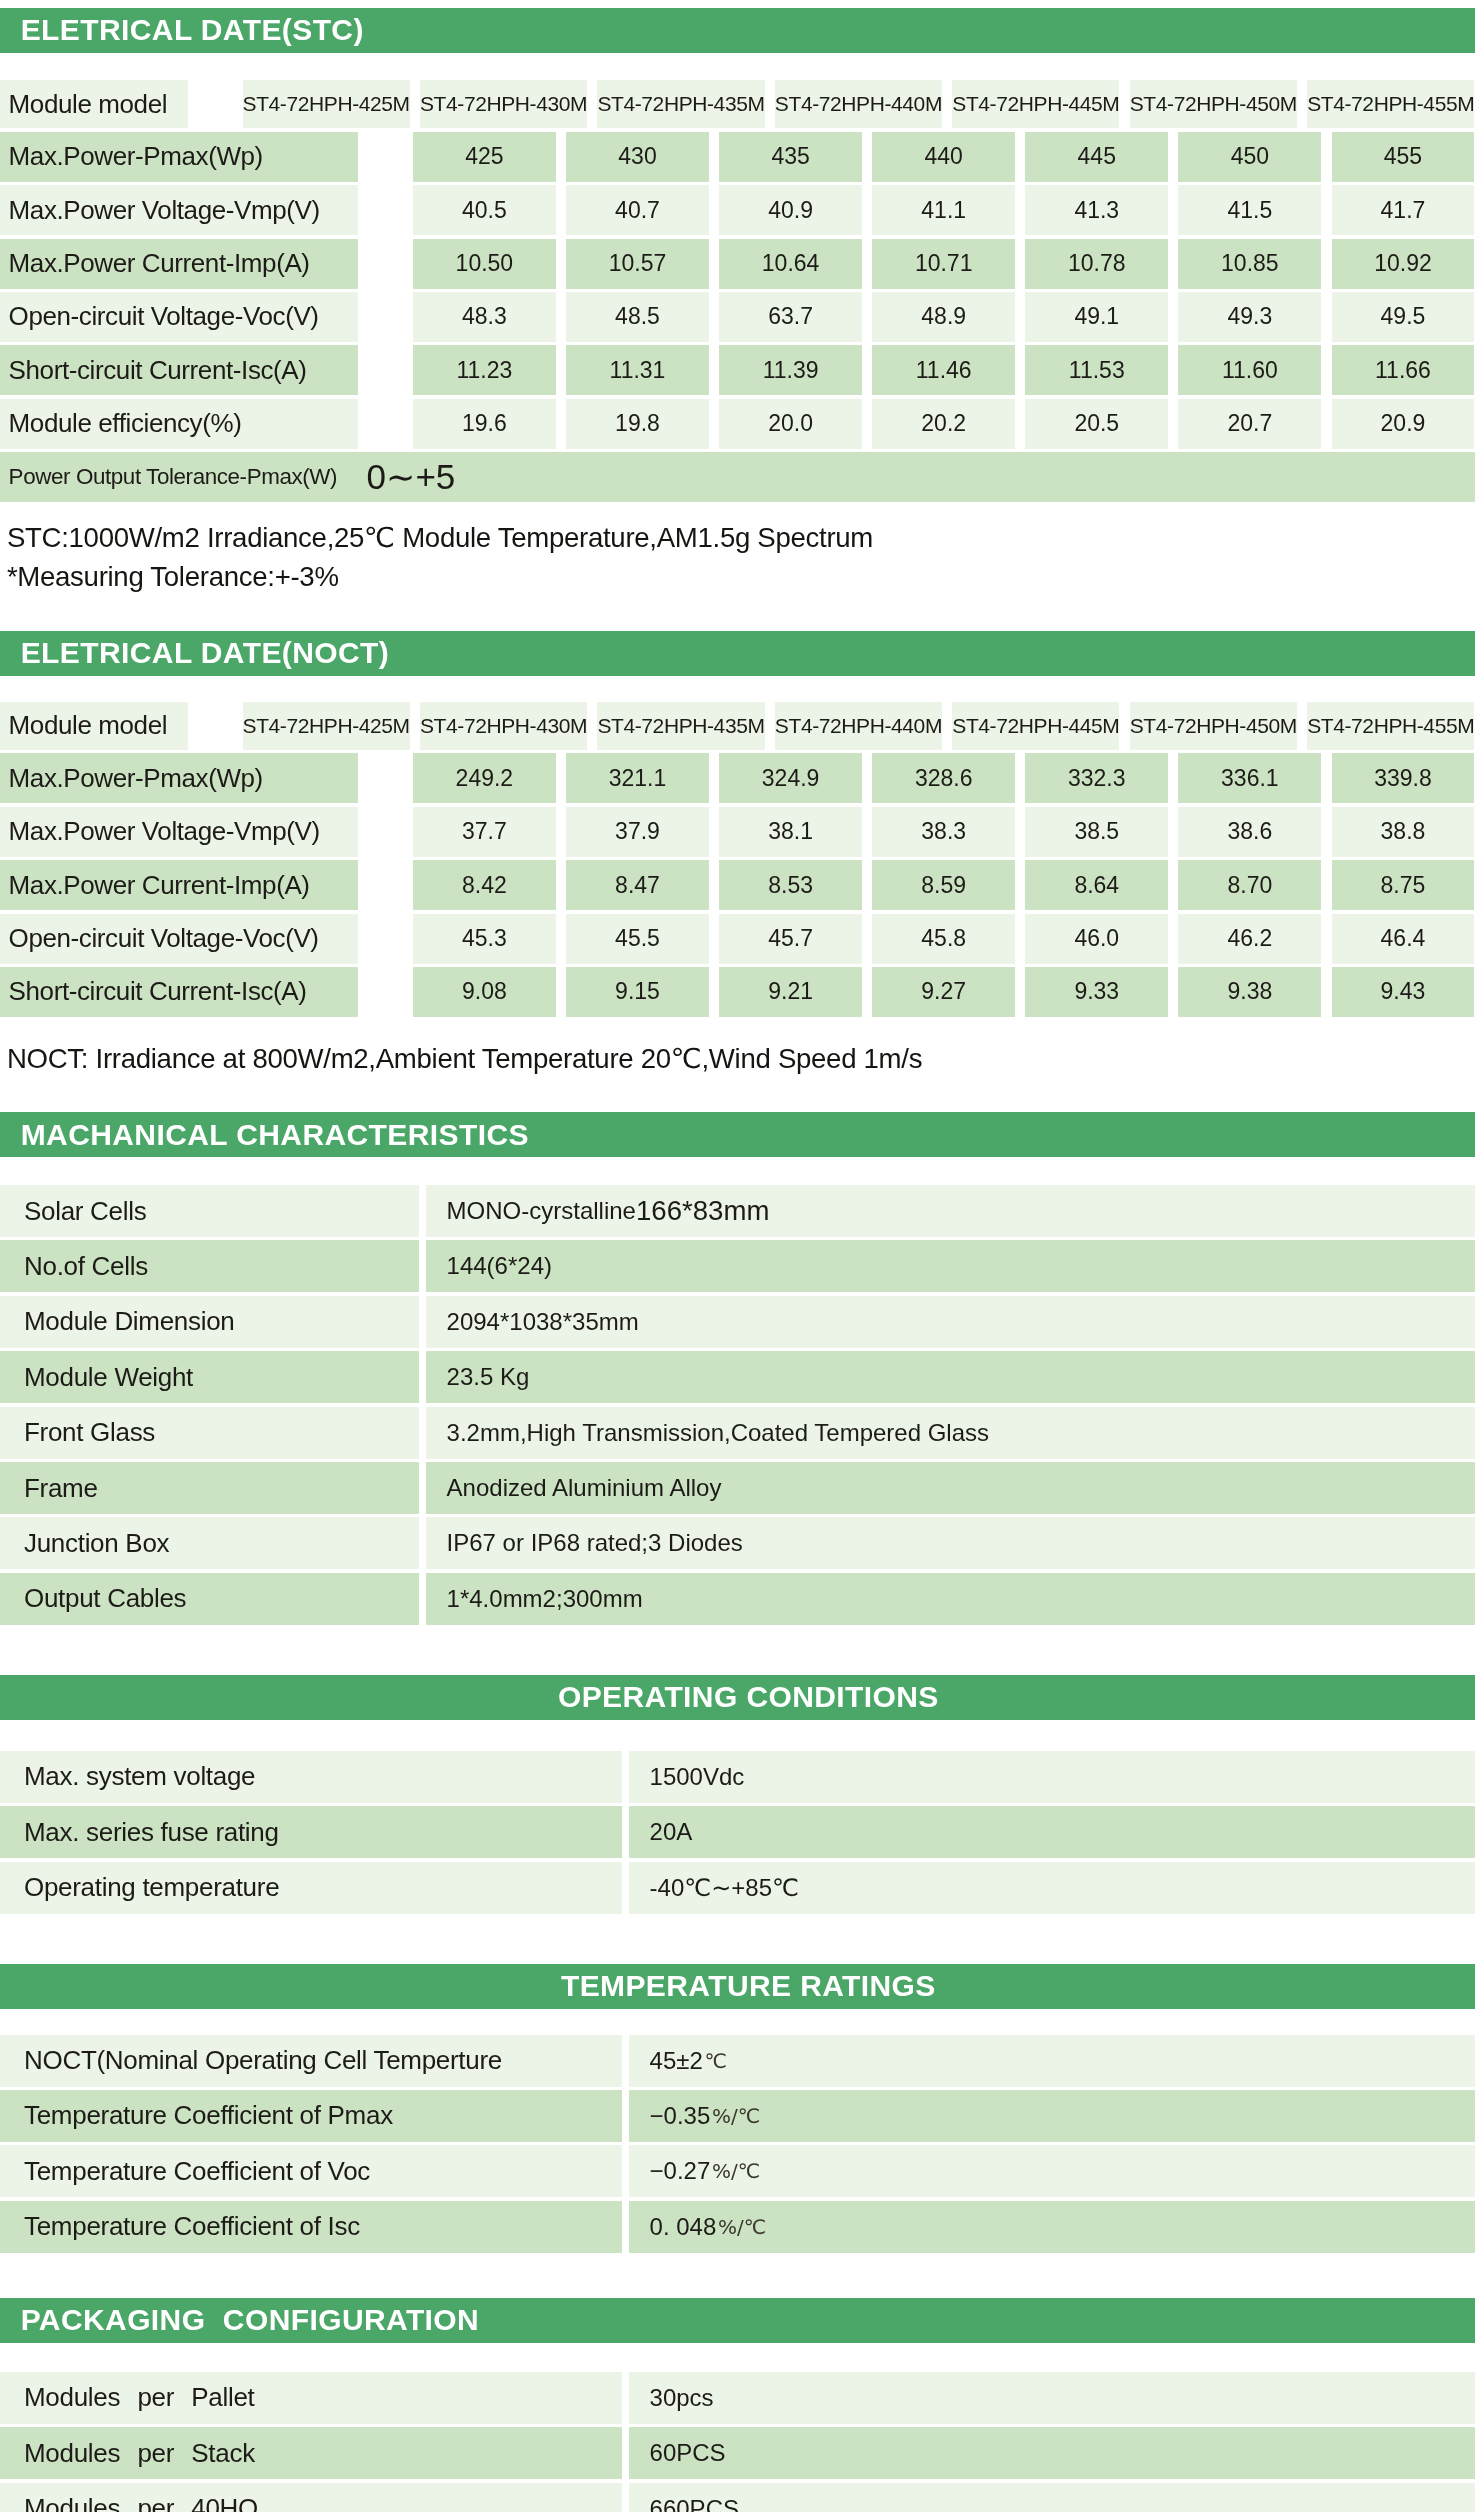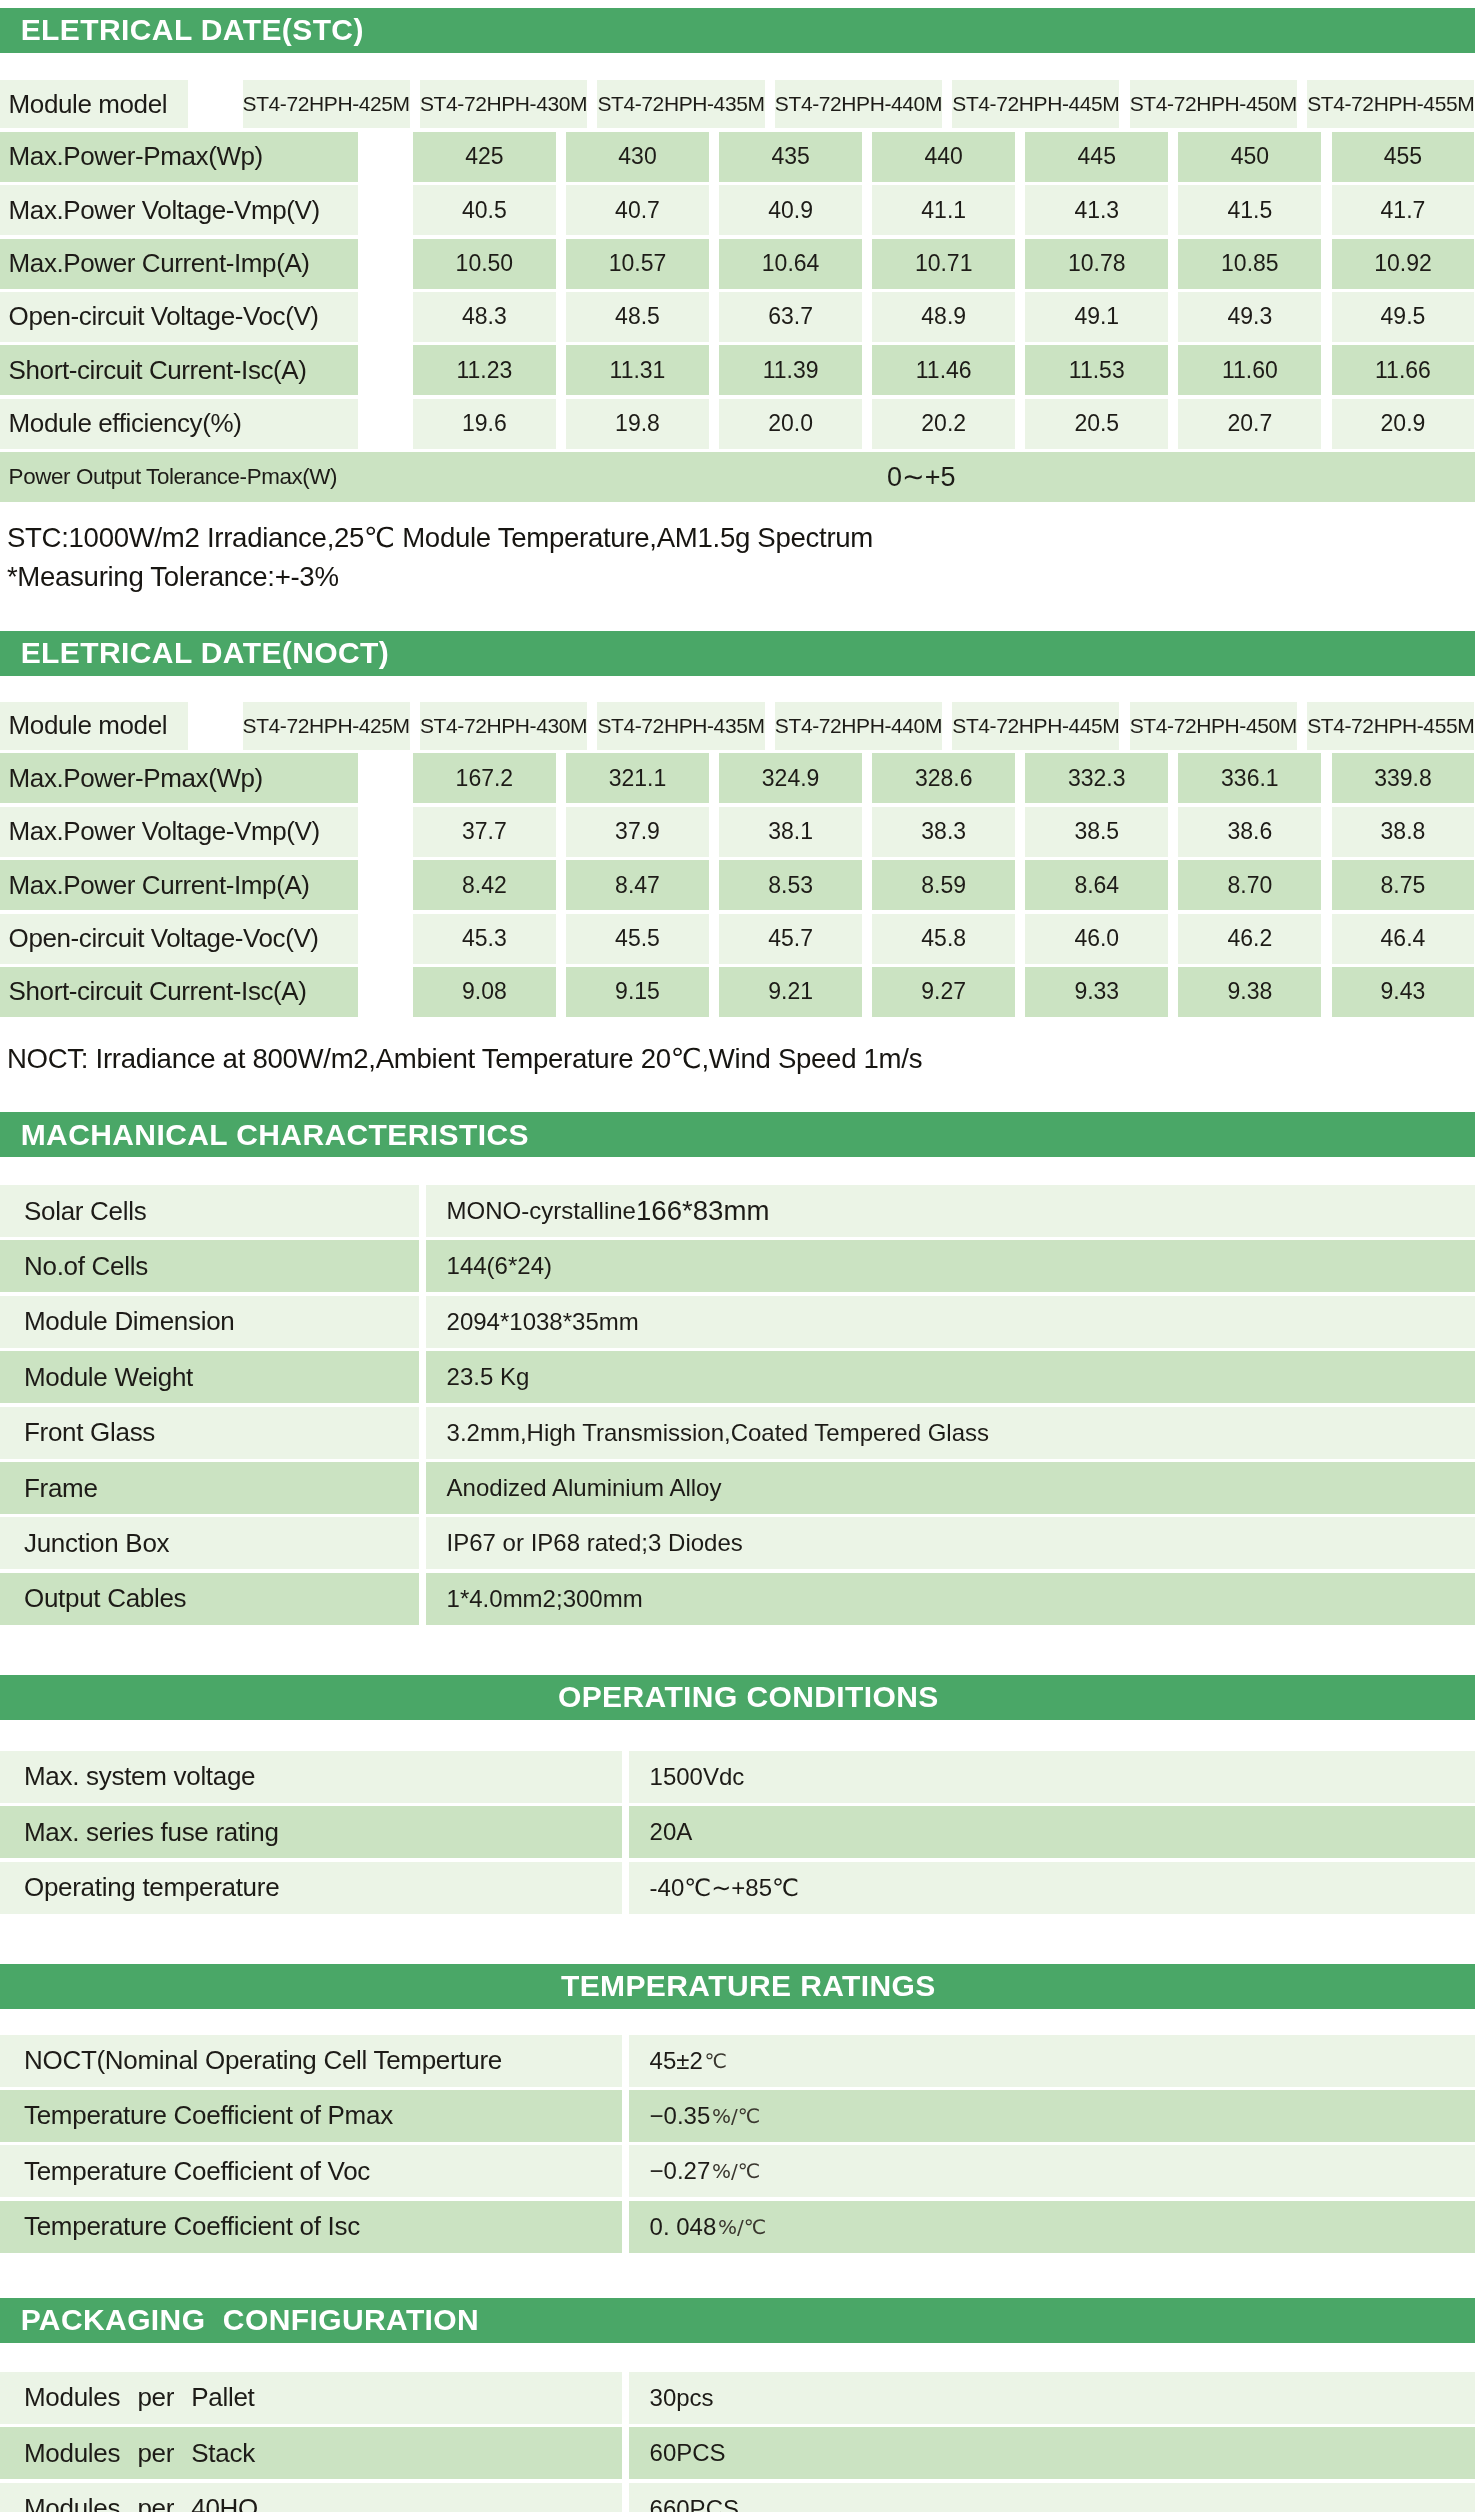--- a/index.html
+++ b/index.html
@@ -23,21 +23,21 @@
   .mrow .cell{display:flex;align-items:center;box-sizing:border-box;}
   .mrow .lbl{width:358px;margin-right:55px;padding-left:8.6px;font-size:26px;letter-spacing:-0.4px;}
   .mrow .mcell{flex:1;margin-right:10.3px;justify-content:center;font-size:23px;}
   .mrow .mcell:last-child{margin-right:1.7px;}
   .mrow.header .mcell{font-size:21px;letter-spacing:-0.4px;white-space:nowrap;}
   .mrow.light .cell{background:#ebf4e6;}
   .mrow.green .cell{background:#cbe3c2;}
   
   .tolrow{display:flex;height:50px;background:#cbe3c2;align-items:center;margin-bottom:1px;}
   .tolrow .tol-lbl{width:358px;padding-left:8.6px;font-size:22.4px;letter-spacing:-0.4px;}
-  .tolrow .tol-val{flex:1;text-align:center;font-size:27px;}
+  .tolrow .tol-val{flex:1;text-align:left;font-size:35px;}
   
   .ktable{width:1476px;}
   .krow{display:flex;height:52px;margin-bottom:3.4px;}
   .krow .kcell{display:flex;align-items:center;box-sizing:border-box;}
   .krow .klbl{width:419px;margin-right:6.9px;padding-left:24px;font-size:26px;letter-spacing:-0.3px;}
   .krow .kval{flex:1;padding-left:20.7px;font-size:24px;}
   .ktable.wide .klbl{width:622px;}
   .krow.light .kcell{background:#ebf4e6;}
   .krow.green .kcell{background:#cbe3c2;}
   .krow .kval .unit{font-size:20px;color:#3a372f;margin-left:1.7px;font-family:"DejaVu Sans",sans-serif;}
@@ -156,21 +156,21 @@
       <div class="cell mcell">ST4-72HPH-425M</div>
       <div class="cell mcell">ST4-72HPH-430M</div>
       <div class="cell mcell">ST4-72HPH-435M</div>
       <div class="cell mcell">ST4-72HPH-440M</div>
       <div class="cell mcell">ST4-72HPH-445M</div>
       <div class="cell mcell">ST4-72HPH-450M</div>
       <div class="cell mcell">ST4-72HPH-455M</div>
     </div>
     <div class="mrow green">
       <div class="cell lbl">Max.Power-Pmax(Wp)</div>
-      <div class="cell mcell">167.2</div>
+      <div class="cell mcell">249.2</div>
       <div class="cell mcell">321.1</div>
       <div class="cell mcell">324.9</div>
       <div class="cell mcell">328.6</div>
       <div class="cell mcell">332.3</div>
       <div class="cell mcell">336.1</div>
       <div class="cell mcell">339.8</div>
     </div>
     <div class="mrow light">
       <div class="cell lbl">Max.Power Voltage-Vmp(V)</div>
       <div class="cell mcell">37.7</div>

